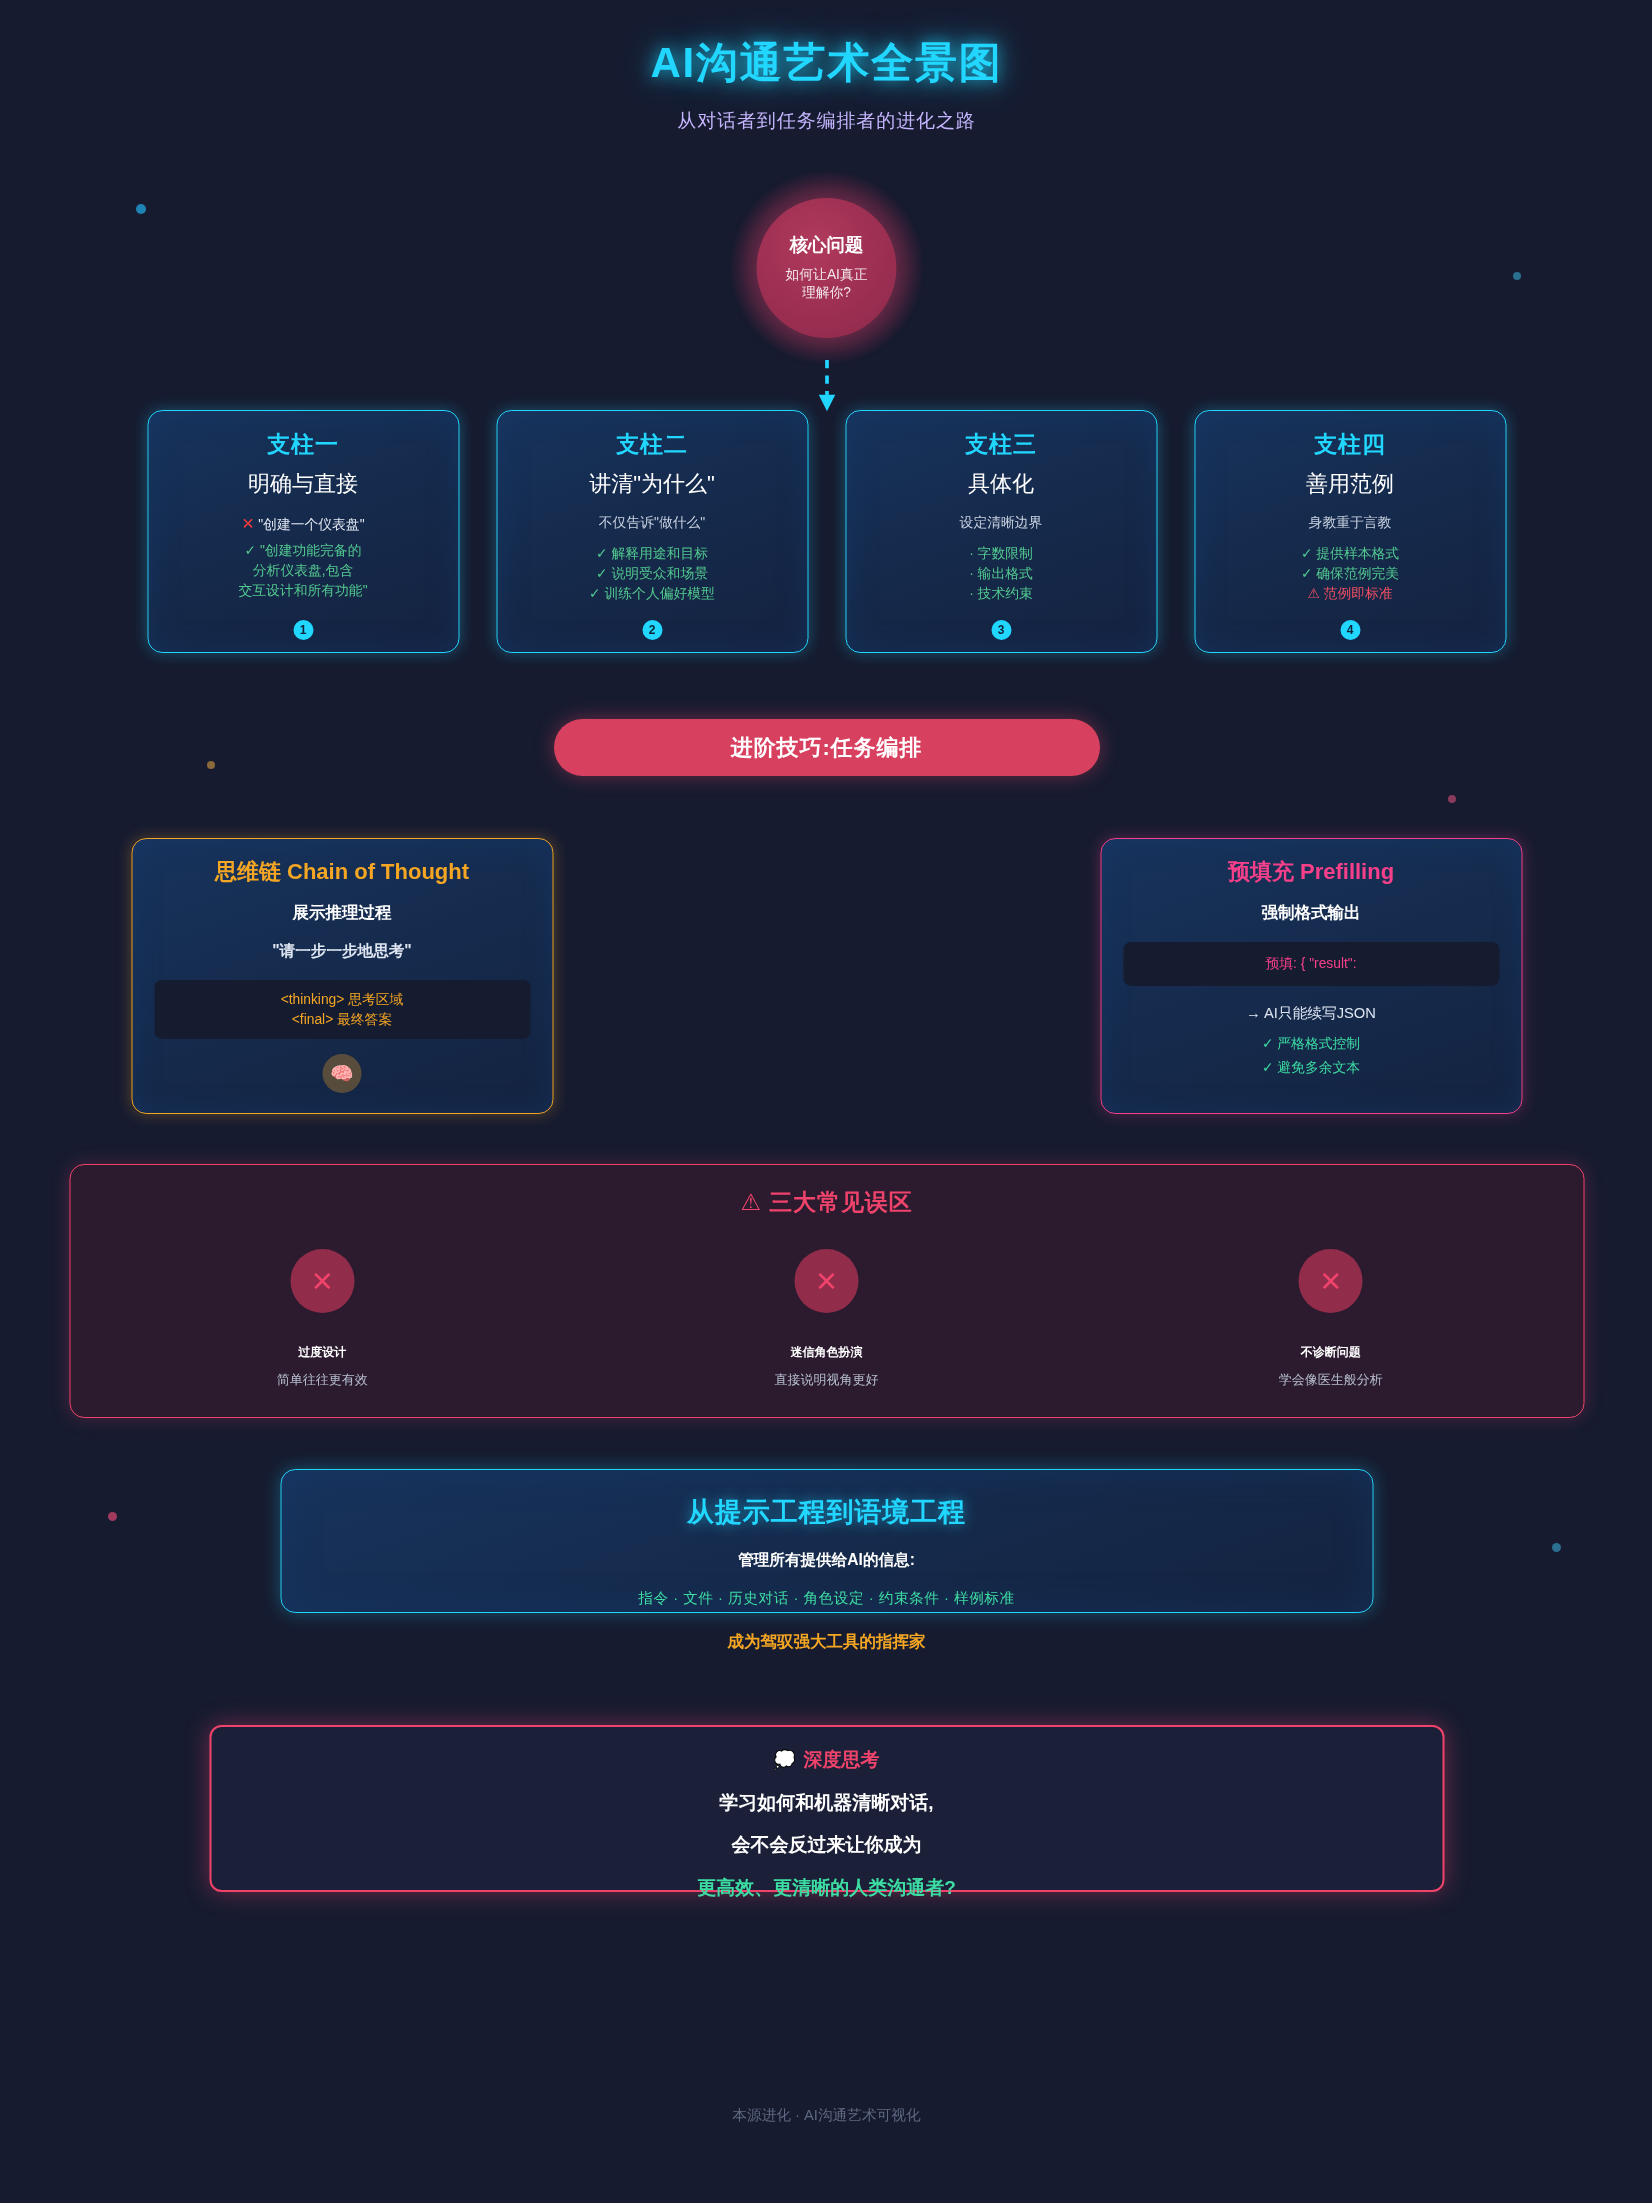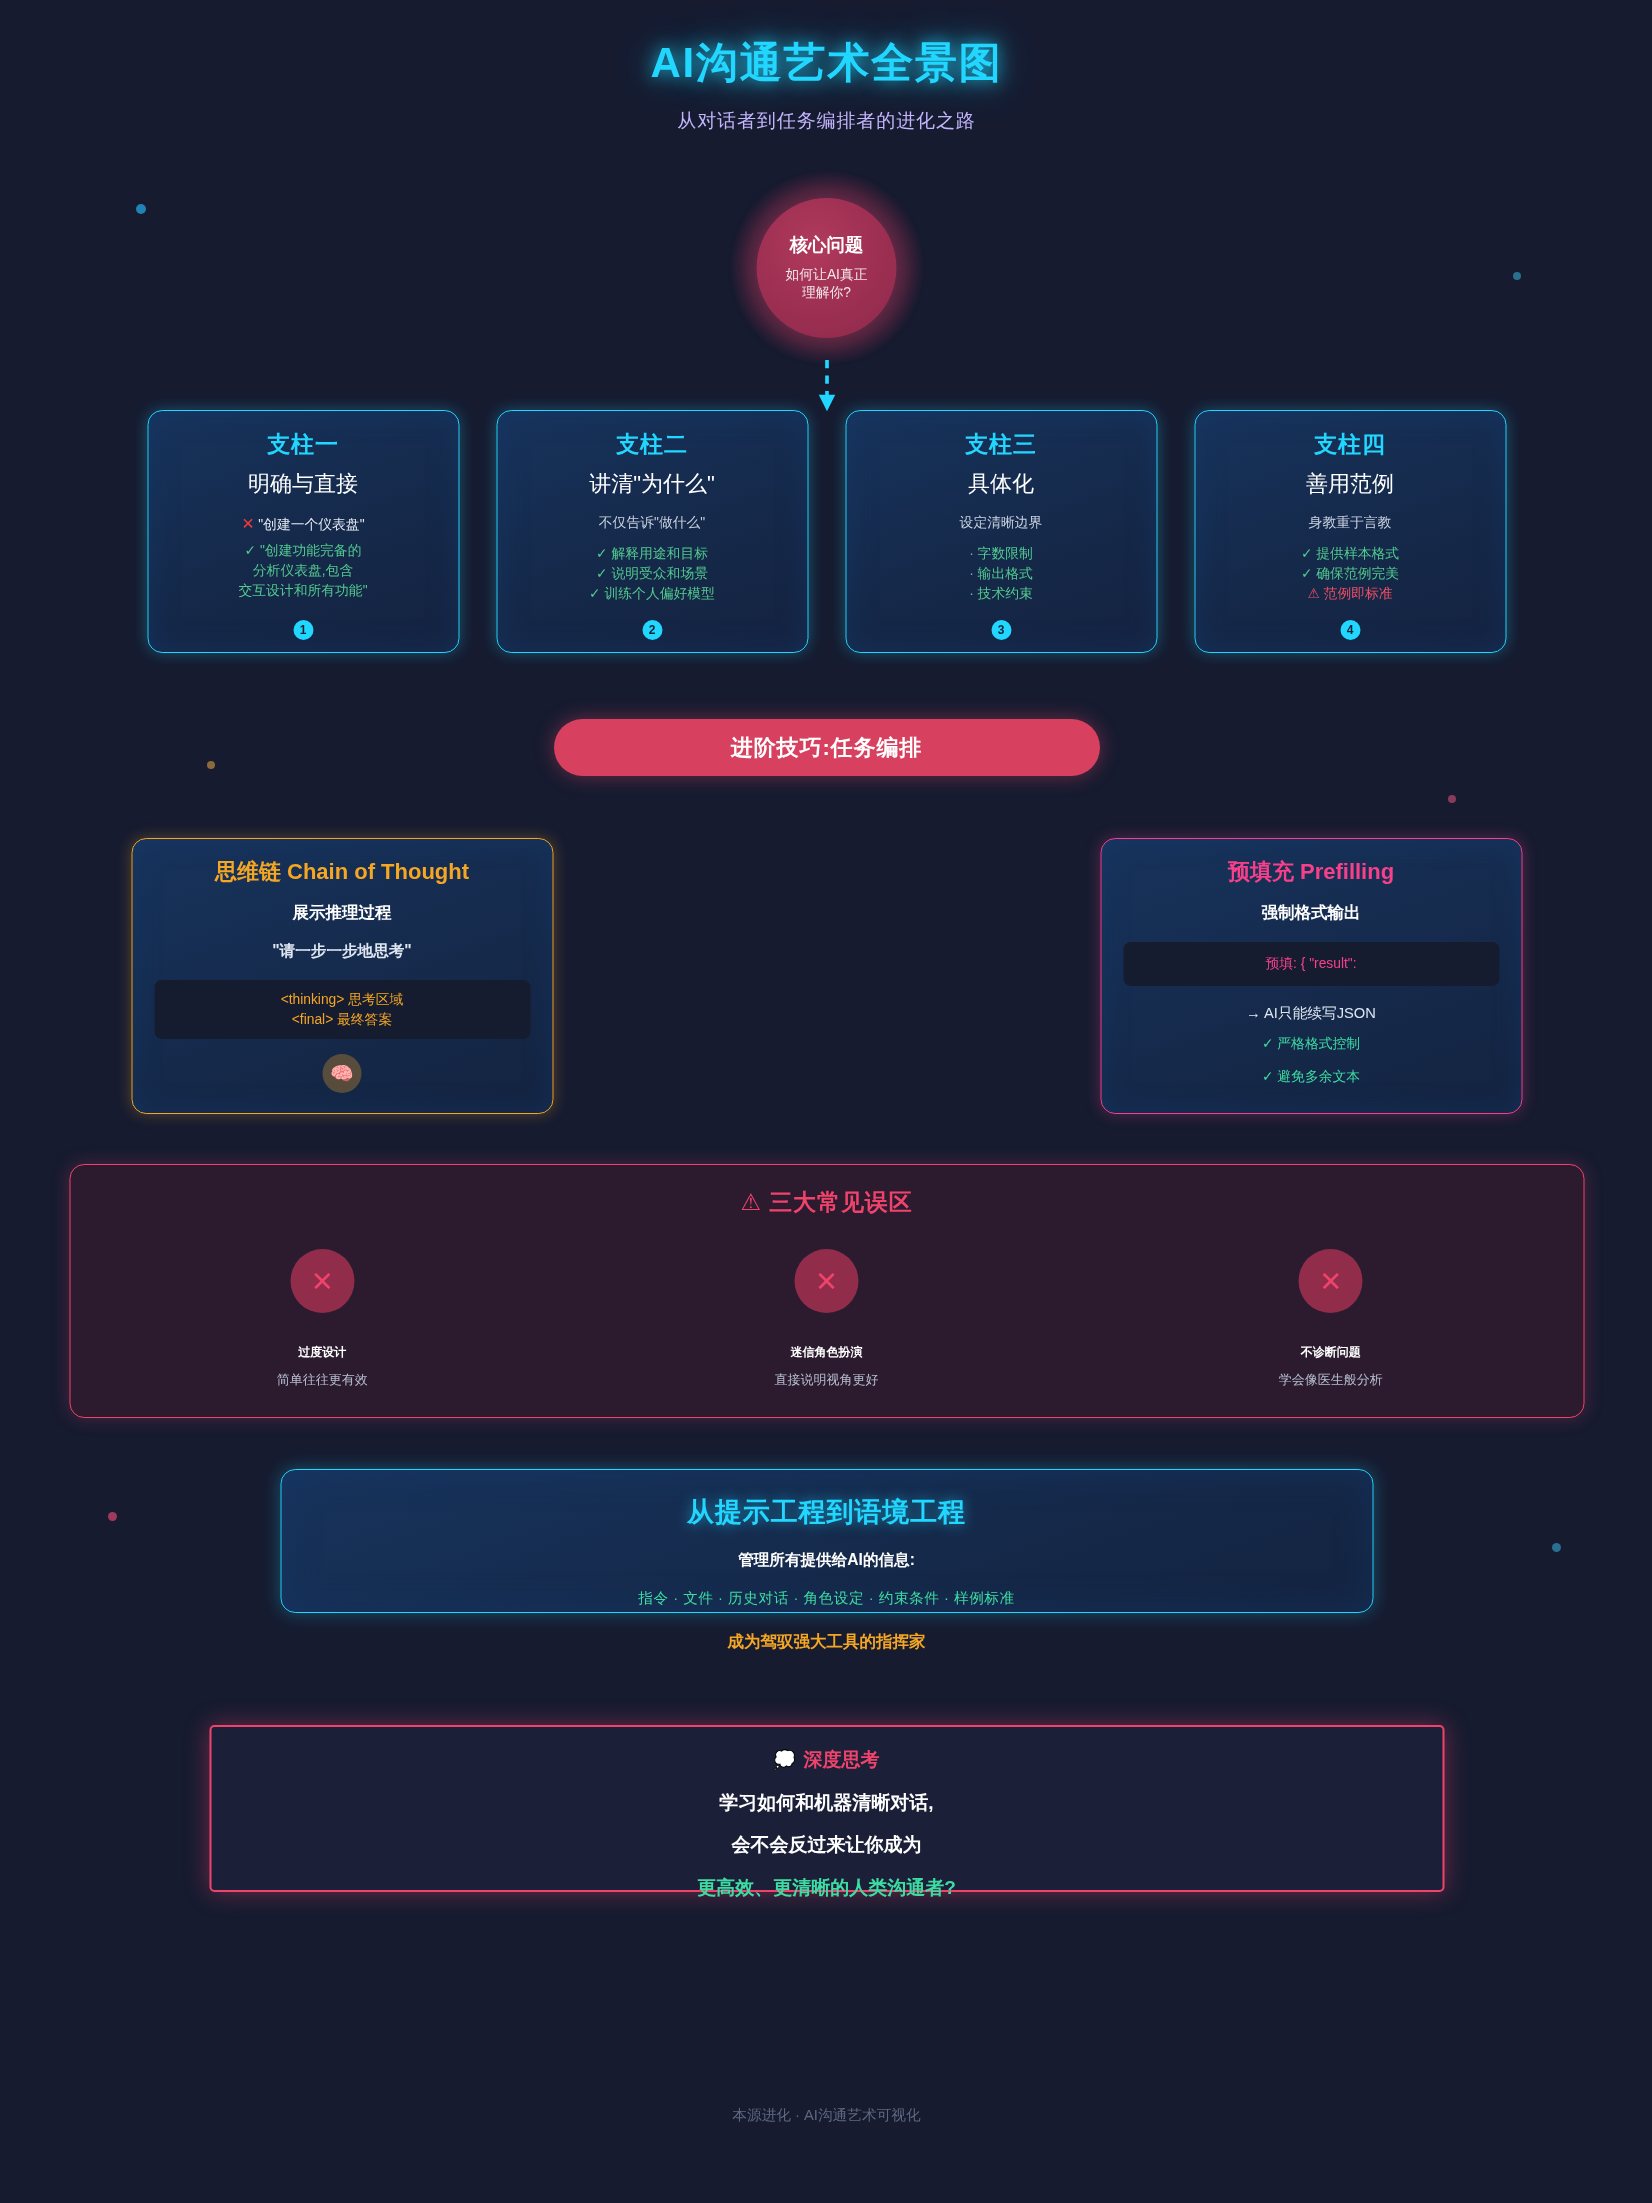--- a/index.html
+++ b/index.html
@@ -160,21 +160,21 @@
     font-size:27px; font-weight:bold; color:#22d7ff; letter-spacing:0.9px;
     text-shadow:0 0 13px rgba(34,215,255,.6);
   }
   .ctx-sub { margin-top:20px; font-size:15.6px; font-weight:bold; color:#ffffff; }
   .ctx-items { margin-top:18.4px; font-size:14.7px; color:#3ddca3; letter-spacing:0.5px; }
   .ctx-foot { margin-top:23px; font-size:16.5px; font-weight:bold; color:#f5a623; }
 
   
   .reflect {
     position:absolute; top:1725px; left:50%; transform:translateX(-50%);
-    width:1235px; height:167px; border-radius:5px;
+    width:1235px; height:167px; border-radius:12px;
     border:2.8px solid #f0436b; background:#1b2038;
     box-shadow:0 0 24px rgba(240,67,107,.40);
     text-align:center; padding-top:20px;
   }
   .reflect-title { font-size:19px; font-weight:bold; color:#f0436b; }
   .reflect-title .bubble { margin-right:7.3px; font-size:18.4px; }
   .reflect-l1, .reflect-l2 { margin-top:16.5px; font-size:19px; font-weight:bold; color:#ffffff; }
   .reflect-l3 { margin-top:16.5px; font-size:19px; font-weight:bold; color:#3ddca3; }
 
   
@@ -286,21 +286,21 @@
       </div>
       <div class="brain-badge">🧠</div>
     </div>
 
     <div class="tech pre">
       <div class="tech-title">预填充 Prefilling</div>
       <div class="tech-sub">强制格式输出</div>
       <div class="codebox pre">预填: { "result":</div>
       <div class="tech-arrow">→ AI只能续写JSON</div>
       <div class="tech-check">✓ 严格格式控制</div>
-      <div class="tech-check" style="margin-top:12px">✓ 避免多余文本</div>
+      <div class="tech-check" style="margin-top:3px">✓ 避免多余文本</div>
     </div>
 
   </div>
 
   <div class="pitfalls">
     <div class="pitfalls-title">⚠ 三大常见误区</div>
     <div class="pitfall-row">
       <div class="pitfall">
         <div class="pitfall-icon">✕</div>
         <div class="pitfall-name">过度设计</div>

